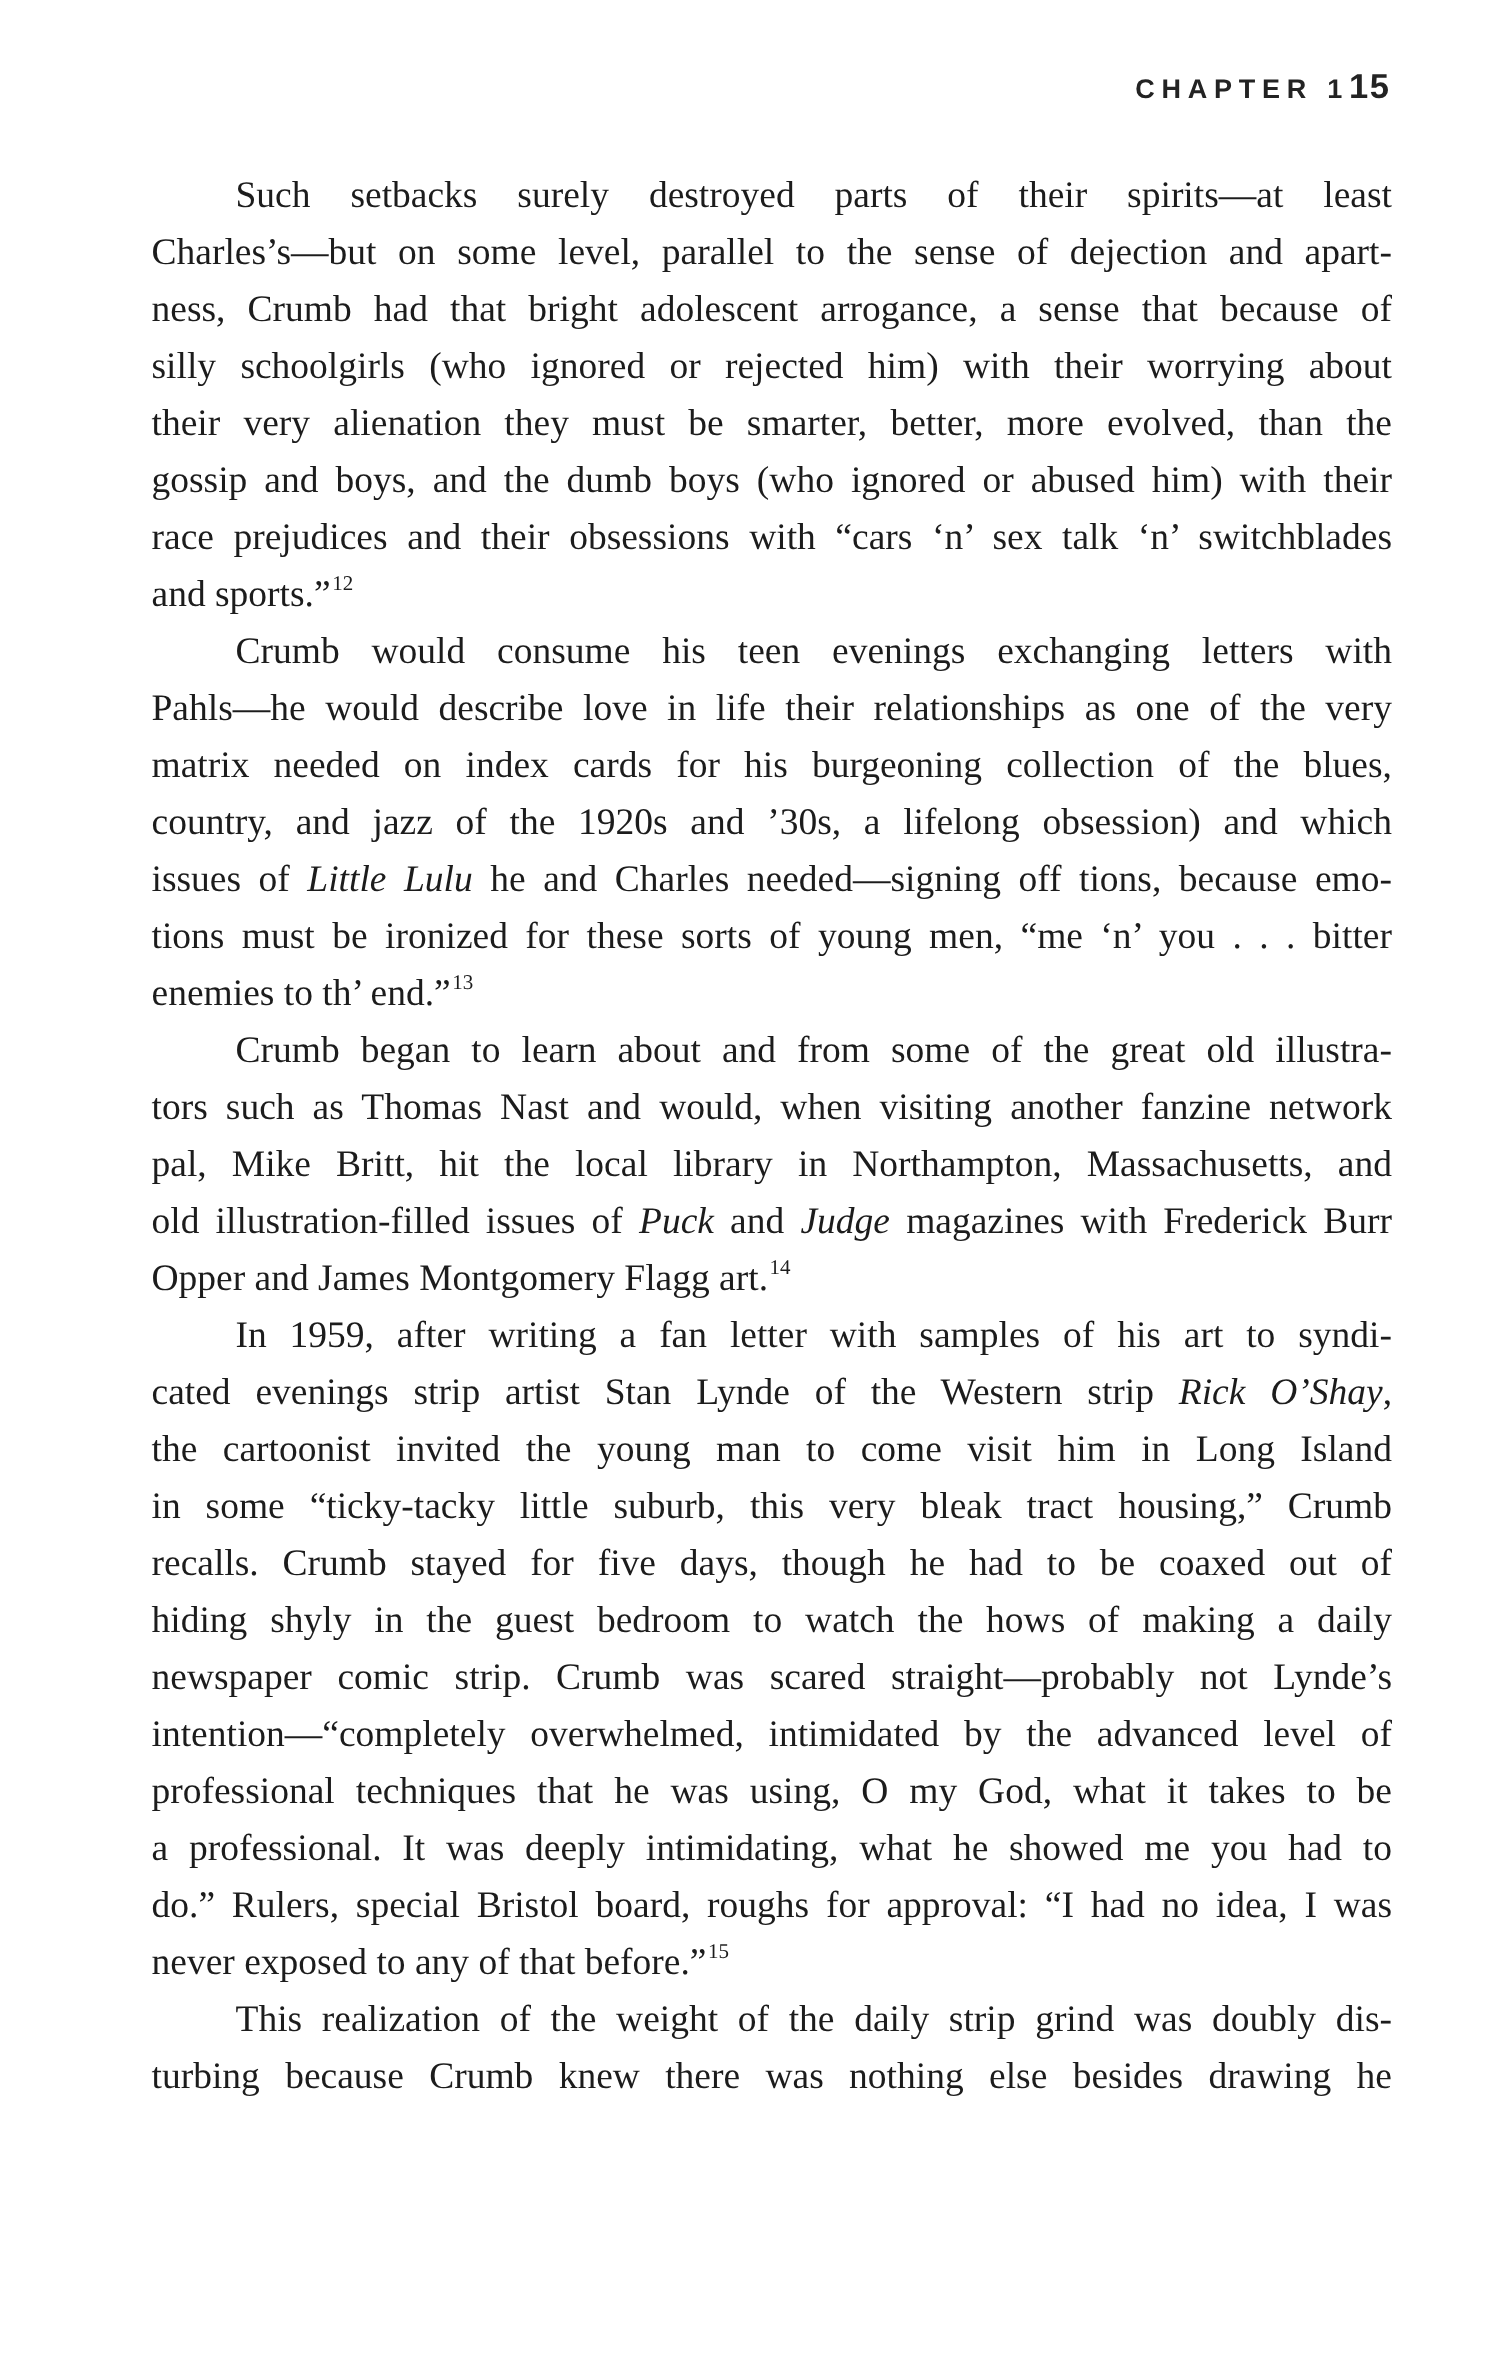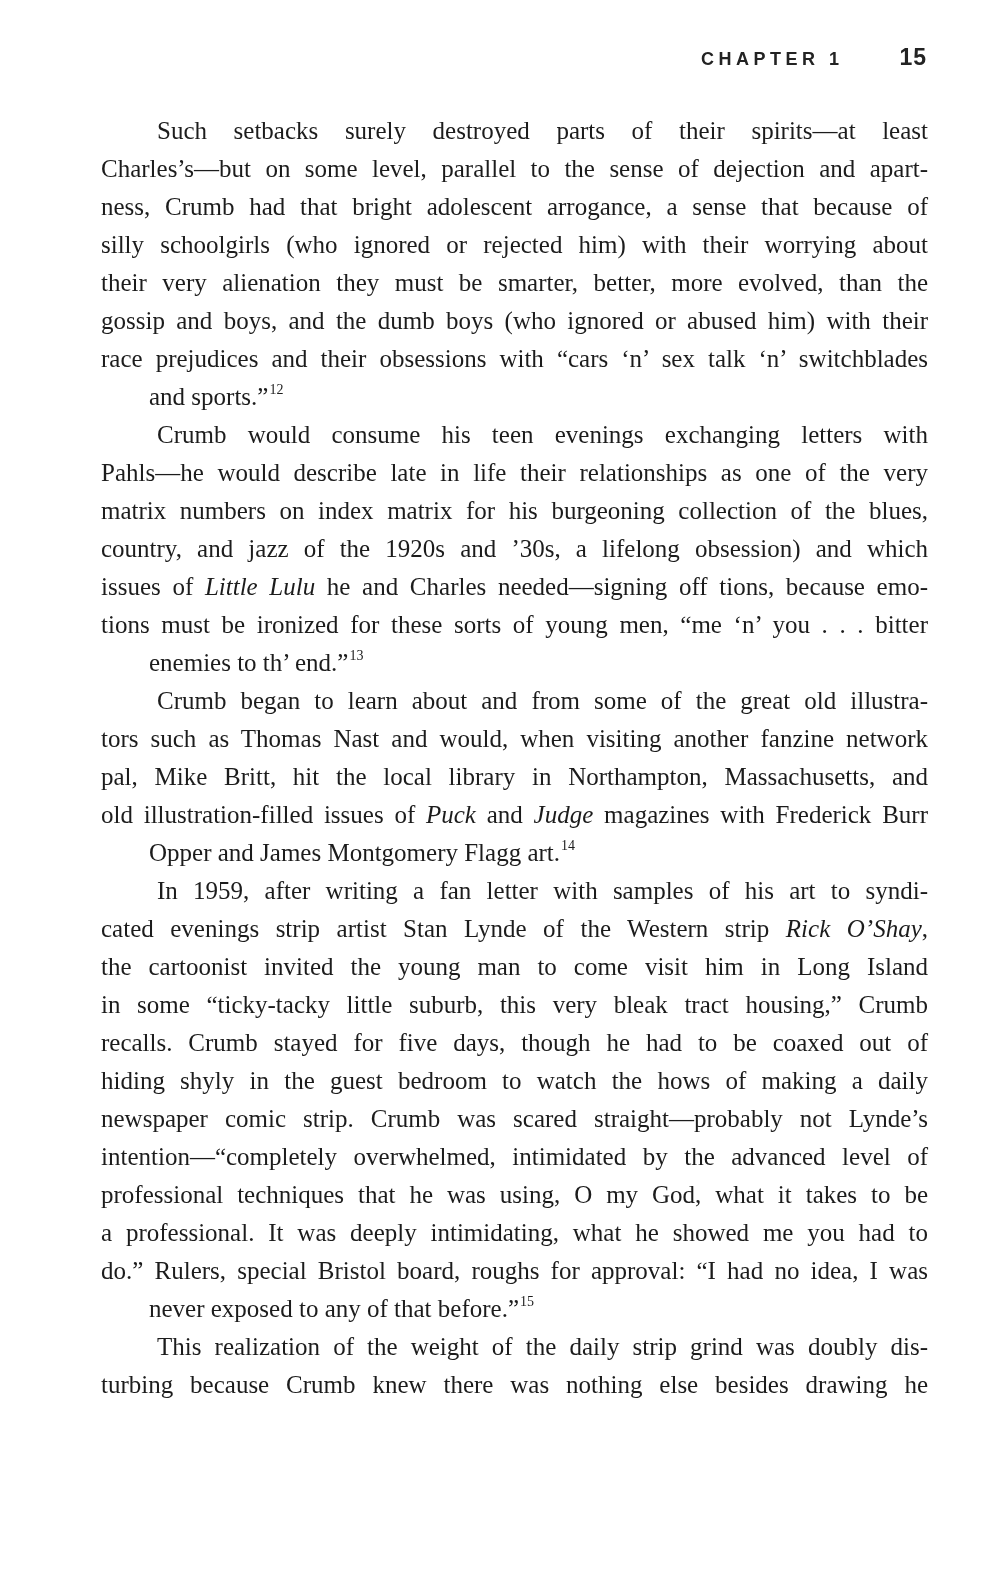--- a/index.html
+++ b/index.html
@@ -13,21 +13,20 @@
     color: #1c1c1c;
   }
   .header {
     position: absolute;
     top: 44px;
     left: 100px;
     width: 827px;
     display: flex;
     justify-content: flex-end;
     align-items: baseline;
-    gap: 56px;
     font-family: "Liberation Sans", sans-serif;
     font-weight: bold;
     color: #232323;
   }
   .chapter {
     font-size: 18px;
     letter-spacing: 4.5px;
   }
   .pagenum {
     font-size: 23px;
@@ -41,21 +40,20 @@
     font-size: 25px;
     line-height: 38px;
   }
   .line {
     text-align: justify;
     text-align-last: justify;
   }
   .line.end {
     text-align: left;
     text-align-last: left;
-    margin-left: 48px;
   }
   .line.indent { text-indent: 56px; }
   .body-text i { font-style: italic; }
   sup.fn {
     font-size: 14px;
     line-height: 0;
     vertical-align: baseline;
     position: relative;
     top: -11px;
     margin-left: 1px;
@@ -75,22 +73,22 @@
         <div class="line"><span>Charles’s—but on some level, parallel to the sense of dejection and apart-</span></div>
         <div class="line"><span>ness, Crumb had that bright adolescent arrogance, a sense that because of</span></div>
         <div class="line"><span>silly schoolgirls (who ignored or rejected him) with their worrying about</span></div>
         <div class="line"><span>their very alienation they must be smarter, better, more evolved, than the</span></div>
         <div class="line"><span>gossip and boys, and the dumb boys (who ignored or abused him) with their</span></div>
         <div class="line"><span>race prejudices and their obsessions with “cars ‘n’ sex talk ‘n’ switchblades</span></div>
         <div class="line end"><span>and sports.”</span><sup class="fn">12</sup></div>
       </div>
       <div class="para">
         <div class="line indent"><span>Crumb would consume his teen evenings exchanging letters with</span></div>
-        <div class="line"><span>Pahls—he would describe late in life their relationships as one of the very</span></div>
-        <div class="line"><span>matrix numbers on index matrix for his burgeoning collection of the blues,</span></div>
+        <div class="line"><span>Pahls—he would describe love in life their relationships as one of the very</span></div>
+        <div class="line"><span>matrix needed on index cards for his burgeoning collection of the blues,</span></div>
         <div class="line"><span>country, and jazz of the 1920s and ’30s, a lifelong obsession) and which</span></div>
         <div class="line"><span>issues of </span><i>Little Lulu</i><span> he and Charles needed—signing off tions, because emo-</span></div>
         <div class="line"><span>tions must be ironized for these sorts of young men, “me ‘n’ you . . . bitter</span></div>
         <div class="line end"><span>enemies to th’ end.”</span><sup class="fn">13</sup></div>
       </div>
       <div class="para">
         <div class="line indent"><span>Crumb began to learn about and from some of the great old illustra-</span></div>
         <div class="line"><span>tors such as Thomas Nast and would, when visiting another fanzine network</span></div>
         <div class="line"><span>pal, Mike Britt, hit the local library in Northampton, Massachusetts, and</span></div>
         <div class="line"><span>old illustration-filled issues of </span><i>Puck</i><span> and </span><i>Judge</i><span> magazines with Frederick Burr</span></div>

